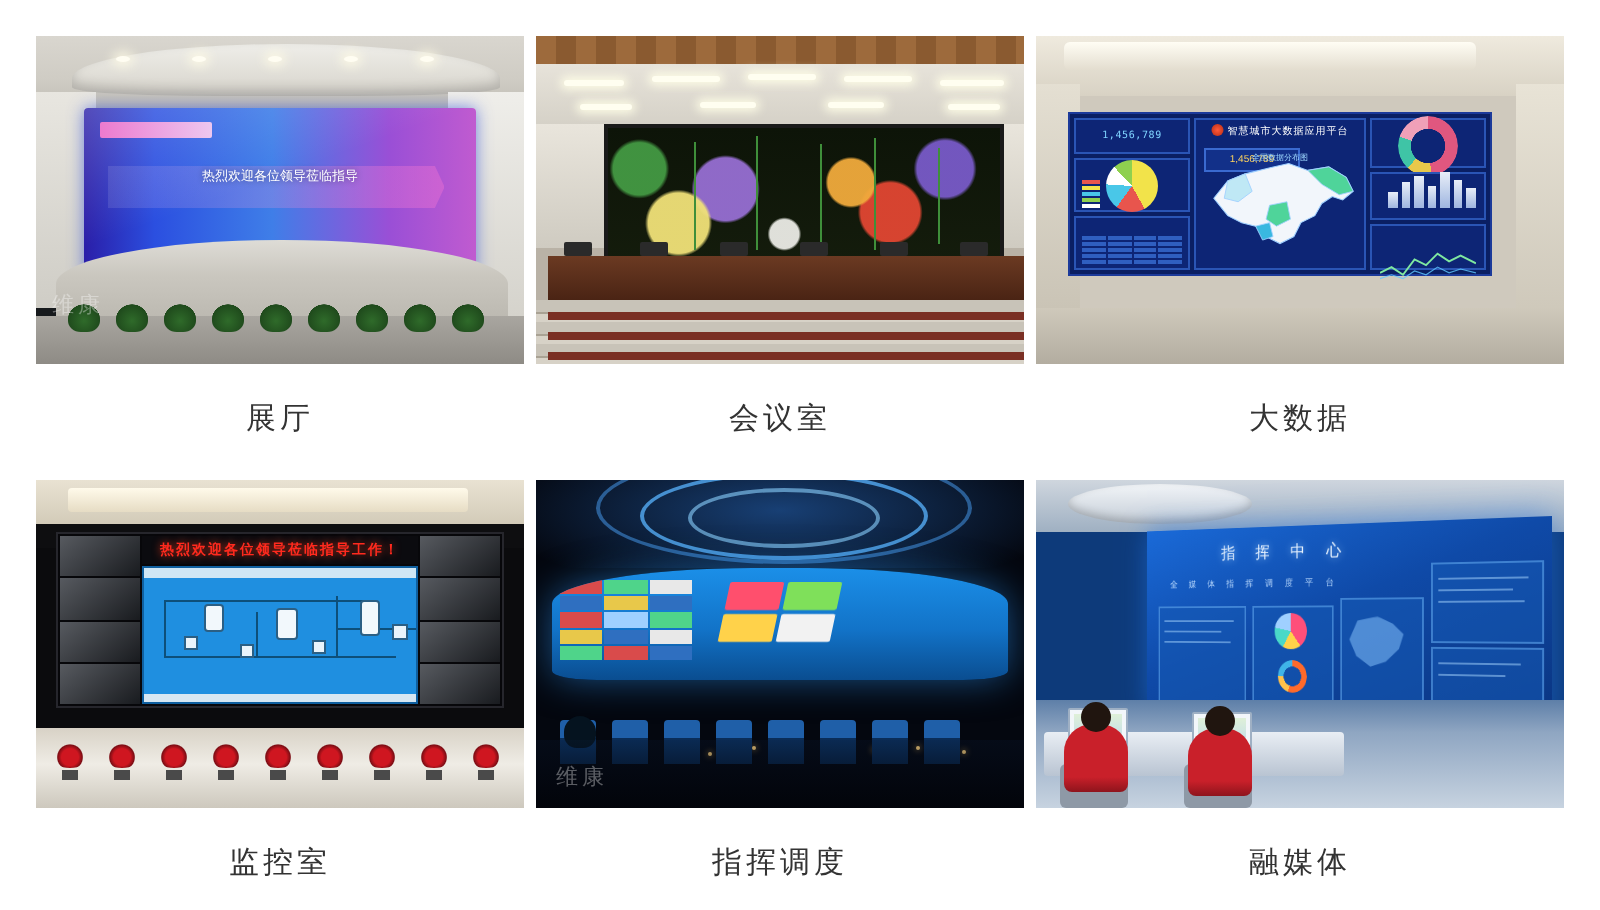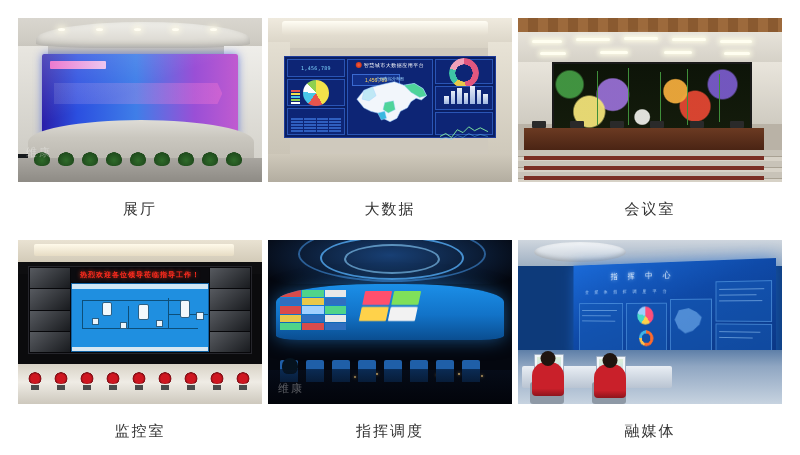--- a/index.html
+++ b/index.html
@@ -330,131 +330,40 @@
       <div class="layer spot" style="left:154px"></div>
       <div class="layer spot" style="left:192px"></div>
       <div class="layer wallL"></div>
       <div class="layer wallR"></div>
 
       <div class="layer screenbox">
         <div class="fill scr-sheen"></div>
         <div class="layer scr-logo"></div>
         <div class="layer scr-band"></div>
         <div class="layer scr-title">
+          <div>热烈欢迎各位领导莅临指导</div>
         </div>
       </div>
 
       <div class="layer podium"></div>
       <div class="layer floor"></div>
       <div class="layer plant" style="left:16px"></div>
       <div class="layer plant" style="left:40px"></div>
       <div class="layer plant" style="left:64px"></div>
       <div class="layer plant" style="left:88px"></div>
       <div class="layer plant" style="left:112px"></div>
       <div class="layer plant" style="left:136px"></div>
       <div class="layer plant" style="left:160px"></div>
       <div class="layer plant" style="left:184px"></div>
       <div class="layer plant" style="left:208px"></div>
       <div class="layer mark" style="left:8px;bottom:22px">维康</div>
     </div>
     <div class="caption">展厅</div>
   </div>
 
-  <div class="cell">
-    <div class="thumb t2">
-      <div class="layer ceil"></div>
-      <div class="layer ceil2"></div>
-      <div class="layer wallL"></div>
-      <div class="layer wallR"></div>
-      <div class="layer floor"></div>
-
-      <div class="layer board">
-
-        <div class="pcol">
-          <div class="panel p-num">
-            <span>1,456,789</span>
-          </div>
-          <div class="panel p-pie">
-            <div class="legend">
-              <i style="background:#e8554d"></i>
-              <i style="background:#f2e34a"></i>
-              <i style="background:#49c7e8"></i>
-              <i style="background:#8fd04f"></i>
-              <i style="background:#ffffff"></i>
-            </div>
-            <div class="pie"></div>
-          </div>
-          <div class="panel p-tbl">
-            <div class="tbl">
-              <span></span>
-                <span></span>
-                <span></span>
-                <span></span>
-              <span></span>
-                <span></span>
-                <span></span>
-                <span></span>
-              <span></span>
-                <span></span>
-                <span></span>
-                <span></span>
-              <span></span>
-                <span></span>
-                <span></span>
-                <span></span>
-              <span></span>
-                <span></span>
-                <span></span>
-                <span></span>
-            </div>
-          </div>
-        </div>
-
-        <div class="panel">
-          <div class="board-hdr">
-            <span class="dot"></span><span>智慧城市大数据应用平台</span>
-          </div>
-          <div class="kpi">1,456,789</div>
-          <div class="map-title">全国数据分布图</div>
-          <svg class="chinamap" viewBox="0 0 100 62">
-            <path d="M12 30 L20 20 L30 16 L42 13 L55 10 L66 14 L78 12 L88 18 L92 26 L86 31 L80 29 L74 33 L70 40 L62 44 L58 52 L50 56 L42 52 L36 46 L28 44 L20 40 Z" fill="#f2f6fb" stroke="#9fd0ff" stroke-width="0.6"></path>
-            <path d="M66 14 L78 12 L88 18 L92 26 L84 28 L74 22 Z" fill="#4fd49a" stroke="#9fd0ff" stroke-width="0.5"></path>
-            <path d="M20 20 L30 16 L34 26 L26 32 L18 30 Z" fill="#bfe8f5" stroke="#9fd0ff" stroke-width="0.5"></path>
-            <path d="M44 34 L54 32 L56 42 L48 46 L42 42 Z" fill="#4fd49a" stroke="#9fd0ff" stroke-width="0.5"></path>
-            <path d="M36 46 L44 44 L46 52 L40 54 Z" fill="#39b8e0" stroke="#9fd0ff" stroke-width="0.5"></path>
-          </svg>
-        </div>
-
-        <div class="pcol">
-          <div class="panel" style="flex:1.1">
-            <div class="donut"></div>
-          </div>
-          <div class="panel" style="flex:1">
-            <div class="bars">
-              <i style="height:40%"></i>
-              <i style="height:62%"></i>
-              <i style="height:78%"></i>
-              <i style="height:55%"></i>
-              <i style="height:88%"></i>
-              <i style="height:70%"></i>
-              <i style="height:50%"></i>
-            </div>
-          </div>
-          <div class="panel" style="flex:1">
-            <svg class="spark" viewBox="0 0 100 40" preserveAspectRatio="none">
-              <polyline points="0,28 12,22 24,30 36,14 48,20 60,8 72,16 84,10 100,18" fill="none" stroke="#7fe8a0" stroke-width="2"></polyline>
-              <polyline points="0,34 12,30 24,34 36,26 48,30 60,22 72,28 84,24 100,28" fill="none" stroke="#5fc8ff" stroke-width="1.2" opacity=".8"></polyline>
-            </svg>
-          </div>
-        </div>
-      </div>
-    </div>
-    <div class="caption">大数据</div>
-  </div>
-
   <div class="cell wide">
     <div class="thumb t3">
       <div class="layer woodceil"></div>
       <div class="layer ceil"></div>
       <div class="tube" style="left:14px; top:22px; width:30px"></div>
       <div class="tube" style="left:58px; top:20px; width:34px"></div>
       <div class="tube" style="left:106px;top:19px; width:34px"></div>
       <div class="tube" style="left:154px;top:20px; width:34px"></div>
       <div class="tube" style="left:202px;top:22px; width:32px"></div>
       <div class="tube" style="left:22px; top:34px; width:26px"></div>
@@ -480,20 +389,112 @@
       <div class="mon" style="left:172px"></div>
       <div class="mon" style="left:212px"></div>
 
       <div class="layer deskfront"></div>
       <div class="layer rows"></div>
       <div class="rowdesk" style="left:6px;  bottom:22px; width:240px"></div>
       <div class="rowdesk" style="left:6px;  bottom:12px; width:240px"></div>
       <div class="rowdesk" style="left:6px;  bottom:2px;  width:240px"></div>
     </div>
     <div class="caption">会议室</div>
+  </div>
+
+  <div class="cell">
+    <div class="thumb t2">
+      <div class="layer ceil"></div>
+      <div class="layer ceil2"></div>
+      <div class="layer wallL"></div>
+      <div class="layer wallR"></div>
+      <div class="layer floor"></div>
+
+      <div class="layer board">
+
+        <div class="pcol">
+          <div class="panel p-num">
+            <span>1,456,789</span>
+          </div>
+          <div class="panel p-pie">
+            <div class="legend">
+              <i style="background:#e8554d"></i>
+              <i style="background:#f2e34a"></i>
+              <i style="background:#49c7e8"></i>
+              <i style="background:#8fd04f"></i>
+              <i style="background:#ffffff"></i>
+            </div>
+            <div class="pie"></div>
+          </div>
+          <div class="panel p-tbl">
+            <div class="tbl">
+              <span></span>
+                <span></span>
+                <span></span>
+                <span></span>
+              <span></span>
+                <span></span>
+                <span></span>
+                <span></span>
+              <span></span>
+                <span></span>
+                <span></span>
+                <span></span>
+              <span></span>
+                <span></span>
+                <span></span>
+                <span></span>
+              <span></span>
+                <span></span>
+                <span></span>
+                <span></span>
+            </div>
+          </div>
+        </div>
+
+        <div class="panel">
+          <div class="board-hdr">
+            <span class="dot"></span><span>智慧城市大数据应用平台</span>
+          </div>
+          <div class="kpi">1,456,789</div>
+          <div class="map-title">全国数据分布图</div>
+          <svg class="chinamap" viewBox="0 0 100 62">
+            <path d="M12 30 L20 20 L30 16 L42 13 L55 10 L66 14 L78 12 L88 18 L92 26 L86 31 L80 29 L74 33 L70 40 L62 44 L58 52 L50 56 L42 52 L36 46 L28 44 L20 40 Z" fill="#f2f6fb" stroke="#9fd0ff" stroke-width="0.6"></path>
+            <path d="M66 14 L78 12 L88 18 L92 26 L84 28 L74 22 Z" fill="#4fd49a" stroke="#9fd0ff" stroke-width="0.5"></path>
+            <path d="M20 20 L30 16 L34 26 L26 32 L18 30 Z" fill="#bfe8f5" stroke="#9fd0ff" stroke-width="0.5"></path>
+            <path d="M44 34 L54 32 L56 42 L48 46 L42 42 Z" fill="#4fd49a" stroke="#9fd0ff" stroke-width="0.5"></path>
+            <path d="M36 46 L44 44 L46 52 L40 54 Z" fill="#39b8e0" stroke="#9fd0ff" stroke-width="0.5"></path>
+          </svg>
+        </div>
+
+        <div class="pcol">
+          <div class="panel" style="flex:1.1">
+            <div class="donut"></div>
+          </div>
+          <div class="panel" style="flex:1">
+            <div class="bars">
+              <i style="height:40%"></i>
+              <i style="height:62%"></i>
+              <i style="height:78%"></i>
+              <i style="height:55%"></i>
+              <i style="height:88%"></i>
+              <i style="height:70%"></i>
+              <i style="height:50%"></i>
+            </div>
+          </div>
+          <div class="panel" style="flex:1">
+            <svg class="spark" viewBox="0 0 100 40" preserveAspectRatio="none">
+              <polyline points="0,28 12,22 24,30 36,14 48,20 60,8 72,16 84,10 100,18" fill="none" stroke="#7fe8a0" stroke-width="2"></polyline>
+              <polyline points="0,34 12,30 24,34 36,26 48,30 60,22 72,28 84,24 100,28" fill="none" stroke="#5fc8ff" stroke-width="1.2" opacity=".8"></polyline>
+            </svg>
+          </div>
+        </div>
+      </div>
+    </div>
+    <div class="caption">大数据</div>
   </div>
 
   <div class="cell">
     <div class="thumb t4">
       <div class="layer ceil"></div>
       <div class="layer cove"></div>
       <div class="layer wall"></div>
 
       <div class="layer vwall">
         <div class="cams">

